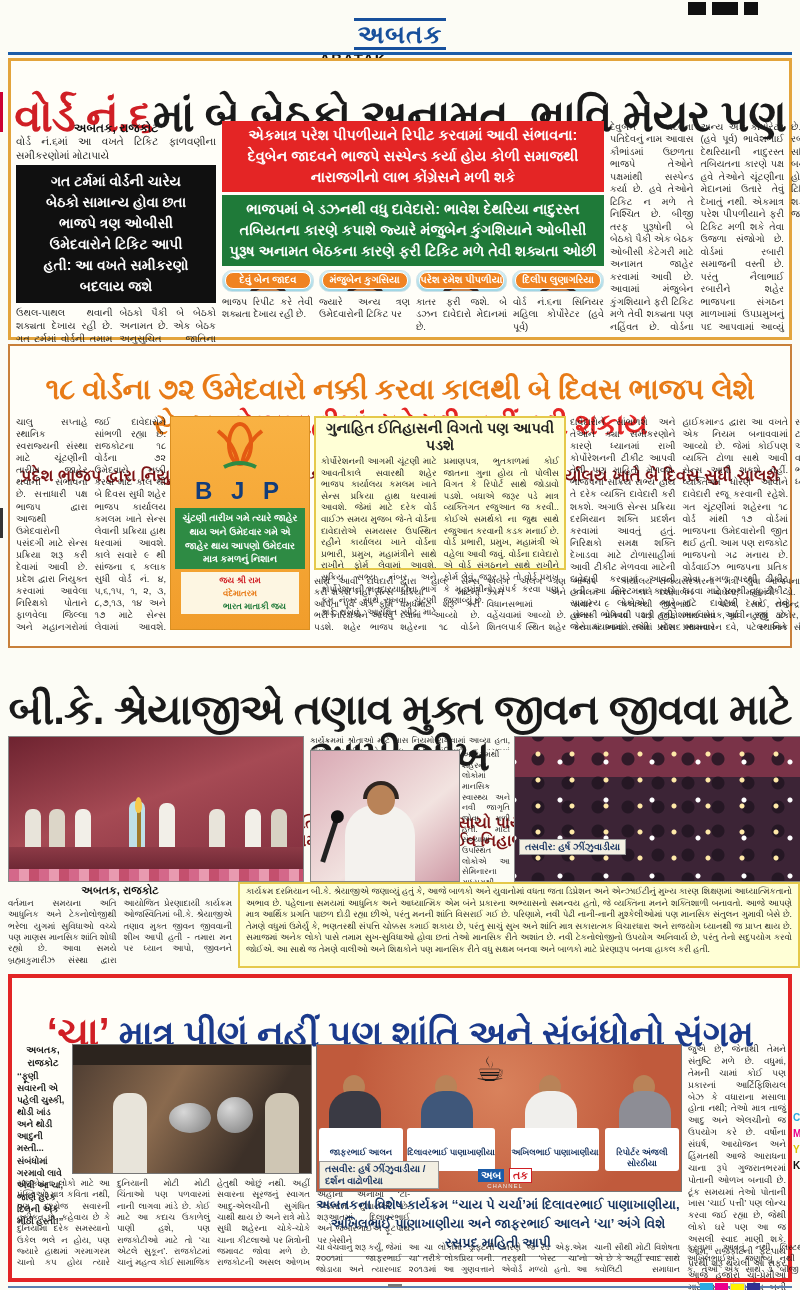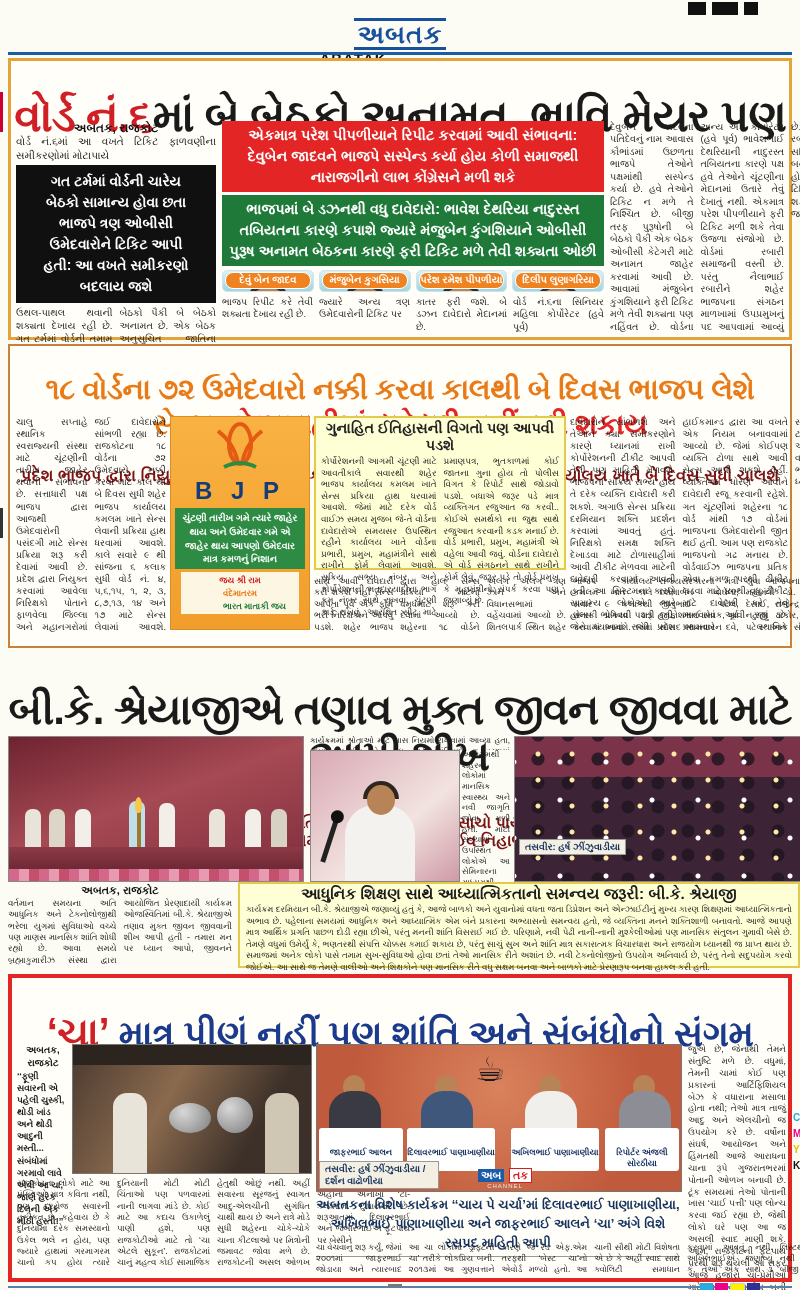--- a/index.html
+++ b/index.html
@@ -32,21 +32,21 @@
   .a1-body{position:absolute;top:60px;left:5px;right:5px;bottom:4px;display:flex;gap:6px;}
   .a1-left{width:200px;flex:none;}
   .a1-lead{font-size:10.5px;line-height:1.3;text-align:justify;}
   .blackbox{background:#101010;color:#fff;font-weight:bold;font-size:14px;line-height:1.5;
             text-align:center;padding:6px 21px;margin:3px 0 4px 0;}
   .a1-mid{width:382px;flex:none;display:flex;flex-direction:column;}
   .banner{color:#fff;font-weight:bold;text-align:center;}
   .banner.red{background:#e42525;font-size:14.5px;line-height:1.45;padding:4px 6px;}
   .banner.green{background:#1f7a39;font-size:14.5px;line-height:1.45;padding:4px 6px;margin-top:3px;}
   .ports{display:flex;gap:5px;margin-top:4px;height:118px;}
-  .port{flex:1;position:relative;border-radius:5px;background:linear-gradient(#d9f1f6,#9fd6e4);overflow:hidden;border:1px solid #cfe3e8;}
+  .port{flex:1;position:relative;border-radius:10px;background:linear-gradient(#d9f1f6,#9fd6e4);overflow:hidden;border:1px solid #cfe3e8;}
   .p-head{position:absolute;top:16px;left:50%;transform:translateX(-50%);width:38px;height:38px;border-radius:50%;background:#c08353;}
   .p-hair{position:absolute;top:10px;left:50%;transform:translateX(-50%);width:42px;height:24px;border-radius:22px 22px 0 0;background:#3a2a24;}
   .port-cap{position:absolute;left:2px;right:2px;bottom:2px;background:#f08321;color:#fff;font-weight:bold;
             font-size:10px;text-align:center;border-radius:8px;padding:1.5px 0;border:1px solid #fff;}
   .photonotes{display:flex;gap:6px;margin-top:4px;}
   .photonotes div{flex:1;font-size:9.5px;line-height:1.3;text-align:justify;}
   .a1-right{flex:1;}
   
   .a2{top:344px;left:8px;width:784px;height:304px;border:2px solid #c8803a;background:#fffef8;box-sizing:border-box;}
   .a2-head{text-align:center;font-weight:bold;font-size:29px;line-height:1.2;padding-top:2px;letter-spacing:-0.5px;}
@@ -264,21 +264,20 @@
       <div class="dotlights"></div>
       <div class="cap-pill" style="left:4px;bottom:26px;">તસવીર: હર્ષ ઝીંઝુવાડીયા</div>
     </div>
 
     <div class="a3-belowleft">
       <div class="byline" style="font-size:11px;">અબતક, રાજકોટ</div>
       <div class="f9 cols2" style="font-size:8.6px;height:70px;overflow:hidden;margin-top:1px;">વર્તમાન સમયના અતિ આધુનિક અને ટેકનોલોજીથી ભરેલા યુગમાં સુવિધાઓ વચ્ચે પણ માણસ માનસિક શાંતિ શોધી રહ્યો છે. આવા સમયે બ્રહ્માકુમારીઝ સંસ્થા દ્વારા આયોજિત પ્રેરણાદાયી કાર્યક્રમ ઓજસ્વિતિમાં બી.કે. શ્રેયાજીએ તણાવ મુક્ત જીવન જીવવાની શીખ આપી હતી - તમારા મન પર ધ્યાન આપો, જીવનને સકારાત્મકતા તરફ વાળવાનો સંકલ્પ કરો.</div>
     </div>
 
     <div class="ybox3">
-      <div class="t">આધુનિક શિક્ષણ સાથે આધ્યાત્મિકતાનો સમન્વય જરૂરી: બી.કે. શ્રેયાજી</div>
       <div class="b">કાર્યક્રમ દરમિયાન બી.કે. શ્રેયાજીએ જણાવ્યું હતું કે, આજે બાળકો અને યુવાનોમાં વધતા જતા ડિપ્રેશન અને એન્ઝાઈટીનું મુખ્ય કારણ શિક્ષણમાં આધ્યાત્મિકતાનો અભાવ છે. પહેલાના સમયમાં આધુનિક અને આધ્યાત્મિક એમ બંને પ્રકારના અભ્યાસનો સમન્વય હતો, જે વ્યક્તિના મનને શક્તિશાળી બનાવતો. આજે આપણે માત્ર આર્થિક પ્રગતિ પાછળ દોડી રહ્યા છીએ, પરંતુ મનની શાંતિ વિસરાઈ ગઈ છે. પરિણામે, નવી પેઢી નાની-નાની મુશ્કેલીઓમાં પણ માનસિક સંતુલન ગુમાવી બેસે છે. તેમણે વધુમાં ઉમેર્યું કે, ભણતરથી સંપત્તિ ચોક્કસ કમાઈ શકાય છે, પરંતુ સાચું સુખ અને શાંતિ માત્ર સકારાત્મક વિચારધારા અને રાજયોગ ધ્યાનથી જ પ્રાપ્ત થાય છે. સમાજમાં અનેક લોકો પાસે તમામ સુખ-સુવિધાઓ હોવા છતાં તેઓ માનસિક રીતે અશાંત છે. નવી ટેકનોલોજીનો ઉપયોગ અનિવાર્ય છે, પરંતુ તેનો સદુપયોગ કરવો જોઈએ. આ સાથે જ તેમણે વાલીઓ અને શિક્ષકોને પણ માનસિક રીતે વધુ સક્ષમ બનવા અને બાળકો માટે પ્રેરણારૂપ બનવા હાકલ કરી હતી.</div>
     </div>
   </section>
 
   <section class="abs a4">
     <h2 class="a4-head"><span class="accent">‘ચા’</span><span> માત્ર પીણું નહીં પણ શાંતિ અને સંબંધોનો સંગમ</span></h2>
 
     <div class="poem">
       <div class="byline" style="font-size:9.5px;">અબતક, રાજકોટ</div>
       <div>‘‘ફૂણી સવારની એ પહેલી ચુસ્કી, થોડી ખાંડ અને થોડી આદુની મસ્તી... સંબંધોમાં ગરમાવો લાવે એવી આ ચા, જાણે હરેક દિલની એક મીઠી હસ્તી!’’</div>

